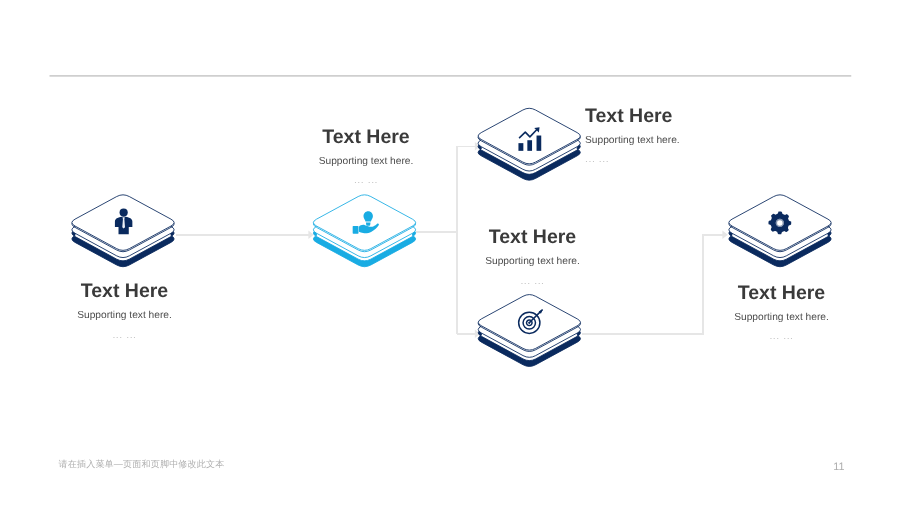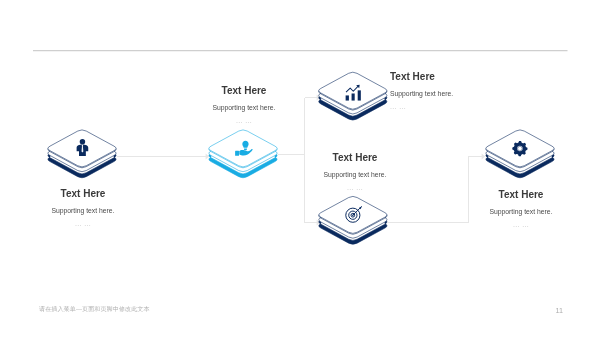--- a/index.html
+++ b/index.html
@@ -1,21 +1,21 @@
 <!DOCTYPE html>
 <html><head>
 <meta charset="utf-8">
 <style>
   html,body{margin:0;padding:0;background:#fff;}
   body{width:600px;height:337px;font-family:"Liberation Sans",sans-serif;overflow:hidden;
        -webkit-font-smoothing:antialiased;}
   #slide{position:relative;width:600px;height:337px;background:#fff;}
   svg#diagram{position:absolute;left:0;top:0;width:600px;height:337px;}
   .tblock{position:absolute;}
-  .tblock .title{font-weight:bold;font-size:10px;line-height:8px;color:#3a3a3a;}
+  .tblock .title{font-weight:bold;font-size:13px;line-height:8px;color:#3a3a3a;}
   .tblock .sub{font-size:6.8px;line-height:8px;color:#4b4b4b;}
   .tblock .dots{font-size:7px;line-height:7px;color:#c4c4c4;letter-spacing:0.35px;}
   .ctr{text-align:center;}
   .lft{text-align:left;}
   #footer{position:absolute;font-size:6.05px;color:#b0b0b0;white-space:nowrap;letter-spacing:0.1px;}
   #pageno{position:absolute;font-size:7.2px;color:#adadad;}
 </style>
 </head>
 <body>
 

